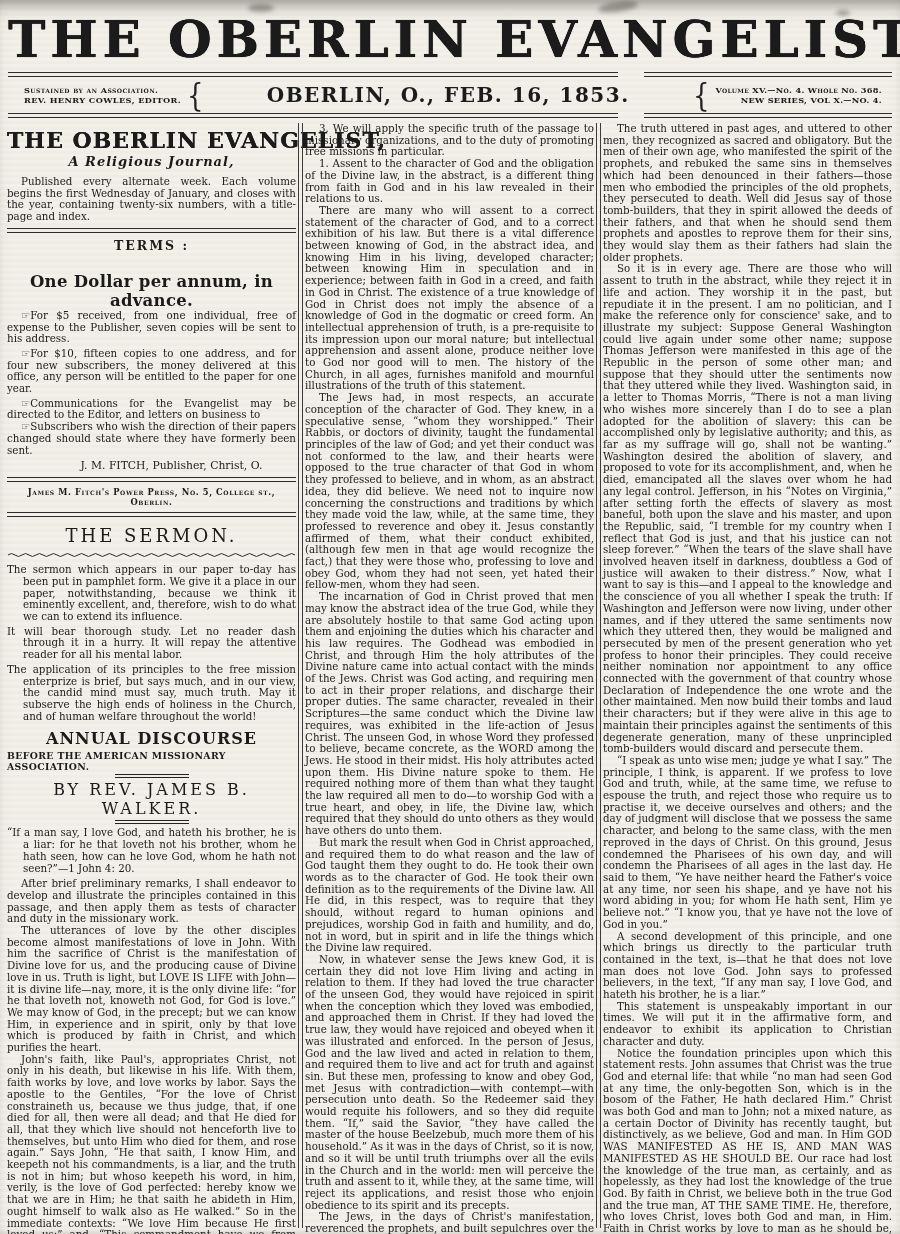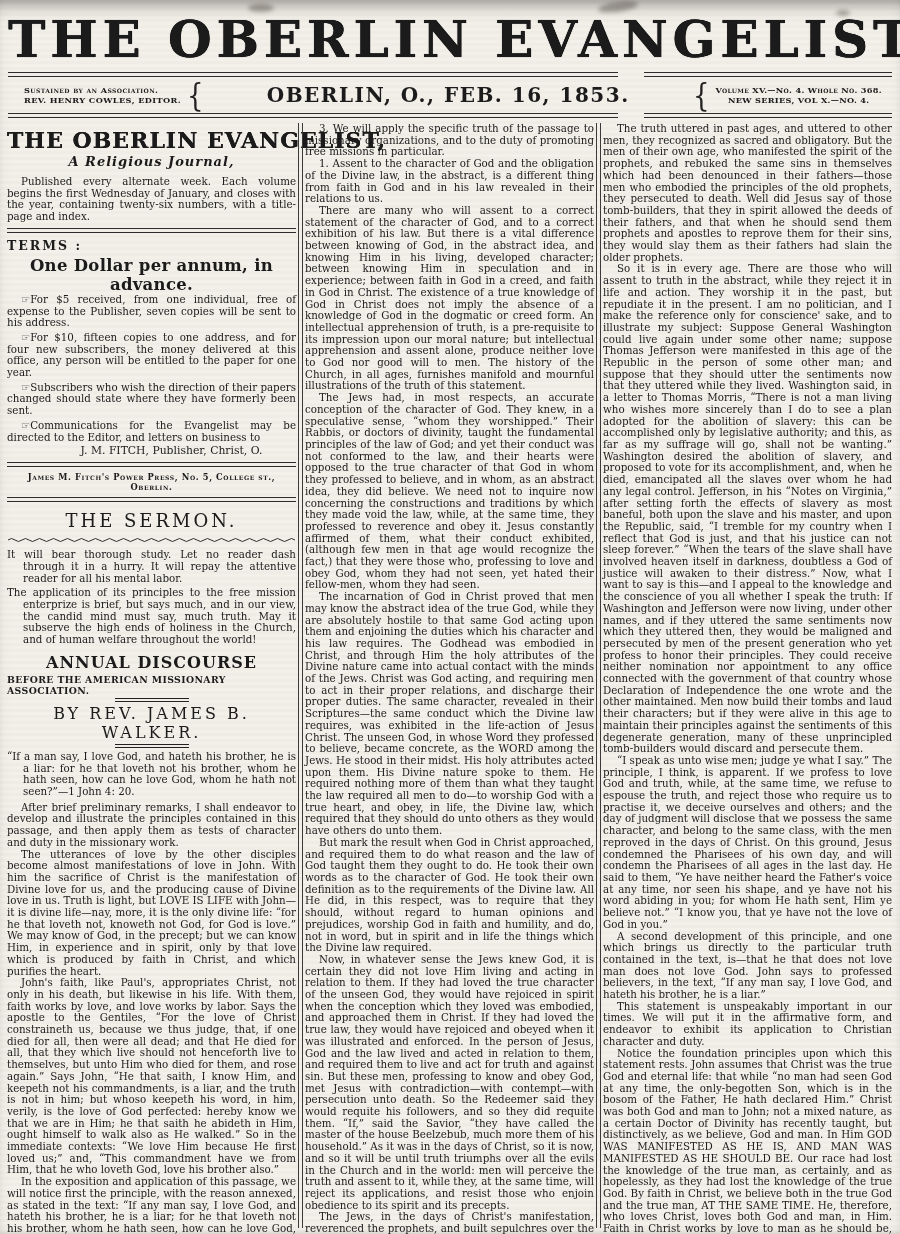--- a/index.html
+++ b/index.html
@@ -21,40 +21,40 @@
     letter-spacing:5px;font-family:"DejaVu Serif", serif;
     text-shadow:0 0 0.7px #000, 0.4px 0.4px 0 #222;
     white-space:nowrap;
   }
   .rule-row{display:flex;justify-content:space-between;margin:0 8px;}
   .drule{height:3px;border-top:1px solid #2c2c2c;border-bottom:1px solid #2c2c2c;}
   .seg-l{width:69%;}
   .seg-r{width:28%;}
   .mast-info{display:flex;align-items:center;margin:3px 18px 3px 24px;height:30px;}
   .mast-left{font-size:8.2px;font-weight:bold;letter-spacing:0.4px;line-height:10px;font-variant:small-caps;}
-  .mast-right{font-size:8.2px;font-weight:bold;letter-spacing:0.3px;line-height:10px;text-align:center;font-variant:small-caps;}
+  .mast-right{font-size:8.2px;font-weight:bold;letter-spacing:0.3px;line-height:10px;text-align:right;font-variant:small-caps;}
   .brace{font-size:26px;font-weight:normal;color:#222;margin:0 6px;transform:scaleY(1.2);}
   .mast-date{flex:1;text-align:center;font-size:20px;font-weight:bold;letter-spacing:1.5px;}
 
   
   .cols{display:flex;margin:5px 7px 0;align-items:stretch;}
   .col{width:289px;flex:0 0 289px;}
   .col-divider{flex:0 0 3px;border-left:1px solid #3a3a3a;border-right:1px solid #3a3a3a;margin:0 2px;height:1105px;}
 
   .col p{margin:0;font-size:10.3px;line-height:11.7px;text-align:justify;}
   .col p.ind{text-indent:14px;}
   .col p.hang{padding-left:16px;text-indent:-16px;}
   .col p.gap{margin-bottom:3px;}
 
   
   .c1-title{text-align:center;font-size:22px;font-weight:bold;letter-spacing:1px;margin:4px 0 1px;white-space:nowrap;
     text-shadow:0 0 0.5px #000;}
   .c1-sub{text-align:center;font-size:13px;font-weight:bold;font-style:italic;margin:0 0 7px;letter-spacing:1px;}
   .hrule{height:3px;border-top:1px solid #2c2c2c;border-bottom:1px solid #2c2c2c;margin:5px 0;}
-  .terms-head{font-size:12.5px;font-weight:bold;letter-spacing:2px;margin:5px 0 3px;}
+  .terms-head{text-align:center;font-size:12.5px;font-weight:bold;letter-spacing:2px;margin:5px 0 19px;}
   .dollar{text-align:center;font-size:16.5px;font-weight:bold;margin:0 0 0;letter-spacing:0.3px;}
   .pub-line{text-align:center;font-size:10.8px;margin:1px 0 2px 40px;}
   .press{text-align:center;font-size:8.3px;font-weight:bold;letter-spacing:0.6px;font-variant:small-caps;margin:3px 0;}
   .sermon-head{text-align:center;font-size:18px;letter-spacing:3px;margin:8px 0 6px;font-weight:500;}
   .wavy{display:block;margin:0 auto 6px;}
   .disc-head{text-align:center;font-size:16px;font-weight:bold;letter-spacing:1px;margin:7px 0 2px;}
   .disc-sub{text-align:left;font-size:9.3px;font-weight:bold;letter-spacing:0.4px;margin:0 0 2px;}
   .short-rule{width:74px;height:2px;border-top:1px solid #222;border-bottom:1px solid #222;margin:2px auto;}
   .byline{text-align:center;font-size:16px;letter-spacing:3px;margin:2px 0;font-weight:500;}
   .scripture{margin-top:3px !important;margin-bottom:4px !important;}
@@ -96,30 +96,31 @@
 
     <section class="col">
       <div class="c1-title">THE OBERLIN EVANGELIST,</div>
       <div class="c1-sub">A Religious Journal,</div>
       <p class="ind">Published every alternate week.  Each volume begins the first Wednesday of January, and closes with the year, containing twenty-six numbers, with a title-page and index.</p>
       <div class="hrule"></div>
       <div class="terms-head">TERMS :</div>
       <div class="dollar">One Dollar per annum, in advance.</div>
       <p class="ind gap">☞For $5 received, from one individual, free of expense to the Publisher, seven copies will be sent to his address.</p>
       <p class="ind gap">☞For $10, fifteen copies to one address, and for four new subscribers, the money delivered at this office, any person will be entitled to the paper for one year.</p>
+      <p class="ind">☞Communications for the Evangelist may be directed to the Editor, and letters on business to</p>
       <p class="ind gap">☞Subscribers who wish the direction of their papers changed should state where they have formerly been sent.</p>
-      <p class="ind">☞Communications for the Evangelist may be directed to the Editor, and letters on business to</p>
       <div class="pub-line">J. M. FITCH, Publisher, Christ, O.</div>
       <div class="hrule"></div>
       <div class="press">James M. Fitch's Power Press, No. 5, College st., Oberlin.</div>
       <div class="hrule"></div>
       <div class="sermon-head">THE SERMON.</div>
       <svg class="wavy" width="287" height="6" viewBox="0 0 287 6">
         <path class="wave-path" stroke="#2c2c2c" stroke-width="1" fill="none" d="M0 3 Q 3.5 0 7 3 T 14 3 T 21 3 T 28 3 T 35 3 T 42 3 T 49 3 T 56 3 T 63 3 T 70 3 T 77 3 T 84 3 T 91 3 T 98 3 T 105 3 T 112 3 T 119 3 T 126 3 T 133 3 T 140 3 T 147 3 T 154 3 T 161 3 T 168 3 T 175 3 T 182 3 T 189 3 T 196 3 T 203 3 T 210 3 T 217 3 T 224 3 T 231 3 T 238 3 T 245 3 T 252 3 T 259 3 T 266 3 T 273 3 T 280 3 T 287 3"></path>
       </svg>
+      <p class="hang gap">The sermon which appears in our paper to-day has been put in pamphlet form.  We give it a place in our paper, notwithstanding, because we think it eminently excellent, and, therefore, wish to do what we can to extend its influence.</p>
       <p class="hang gap">It will bear thorough study.  Let no reader dash through it in a hurry.  It will repay the attentive reader for all his mental labor.</p>
       <p class="hang">The application of its principles to the free mission enterprize is brief, but says much, and in our view, the candid mind must say, much truth.  May it subserve the high ends of holiness in the Church, and of human welfare throughout the world!</p>
       <div class="disc-head">ANNUAL DISCOURSE</div>
       <div class="disc-sub">BEFORE THE AMERICAN MISSIONARY ASSOCIATION.</div>
       <div class="short-rule"></div>
       <div class="byline">BY REV. JAMES B. WALKER.</div>
       <div class="short-rule"></div>
       <p class="hang scripture">“If a man say, I love God, and hateth his brother, he is a liar: for he that loveth not his brother, whom he hath seen, how can he love God, whom he hath not seen?”—1 John 4: 20.</p>
       <p class="ind">After brief preliminary remarks, I shall endeavor to develop and illustrate the principles contained in this passage, and then apply them as tests of character and duty in the missionary work.</p>
       <p class="ind">The utterances of love by the other disciples become almost manifestations of love in John.  With him the sacrifice of Christ is the manifestation of Divine love for us, and the producing cause of Divine love in us.  Truth is light, but LOVE IS LIFE with John—it is divine life—nay, more, it is the only divine life: “for he that loveth not, knoweth not God, for God is love.”  We may know of God, in the precept; but we can know Him, in experience and in spirit, only by that love which is produced by faith in Christ, and which purifies the heart.</p>

